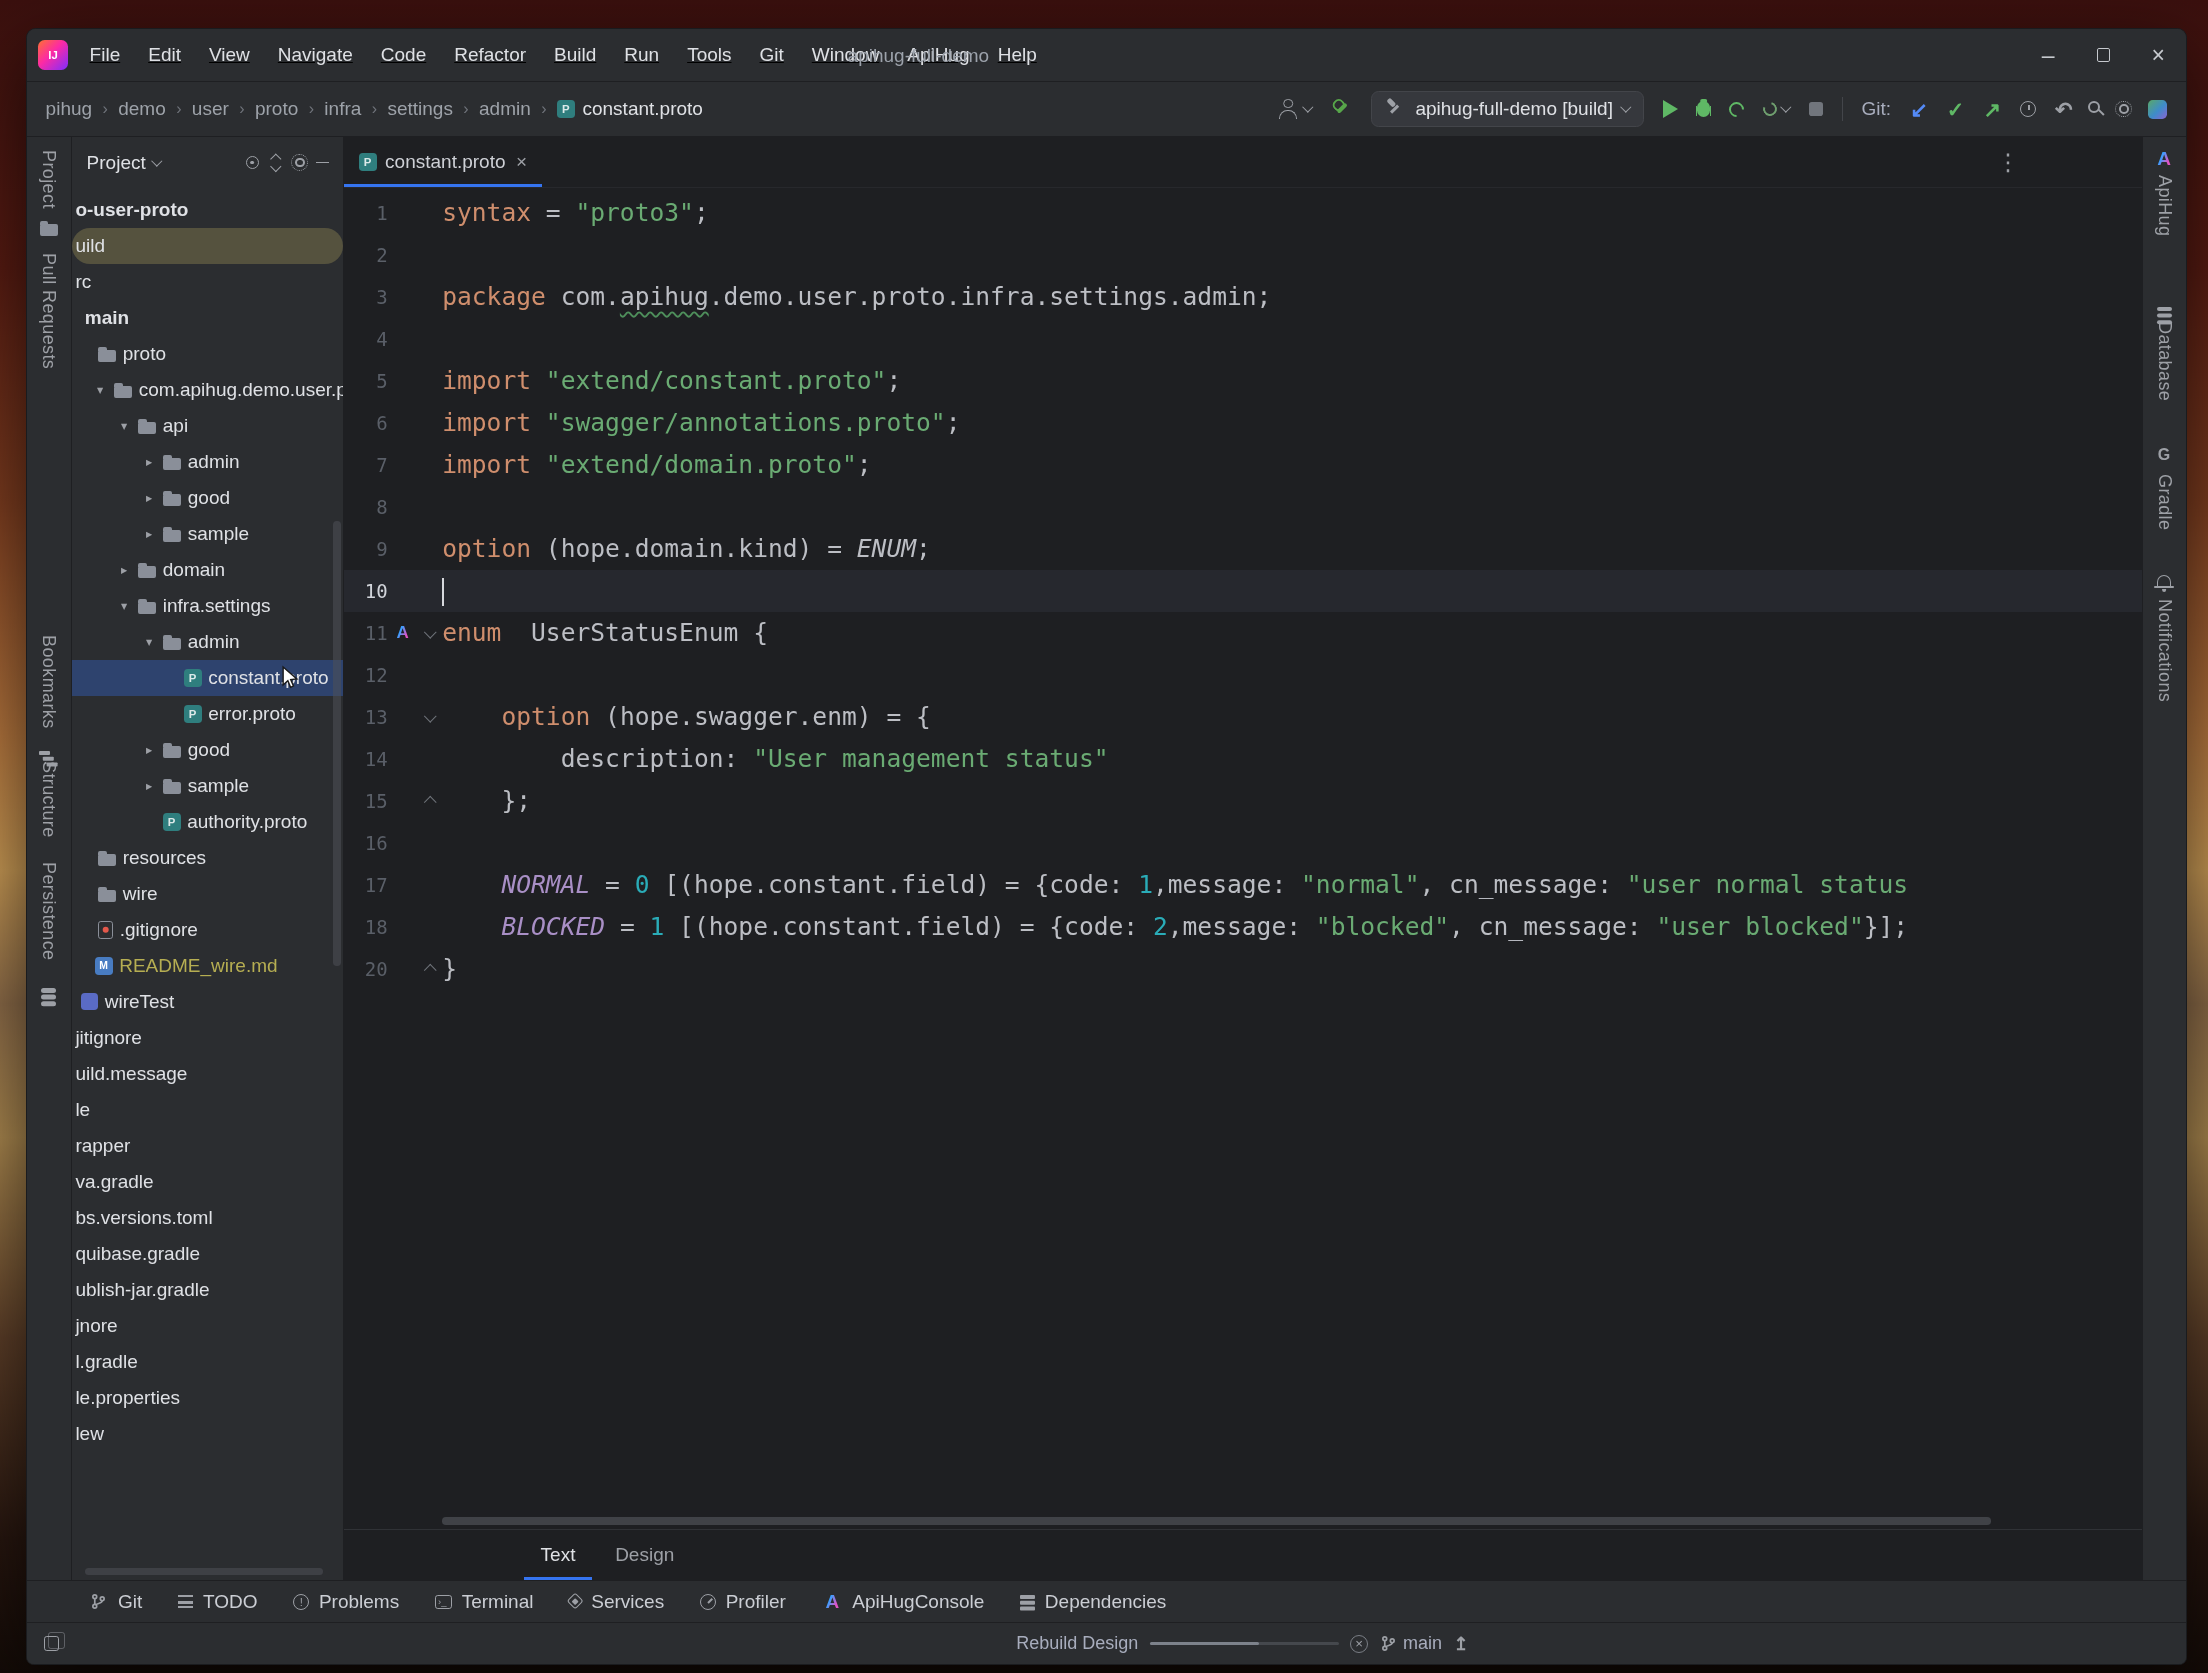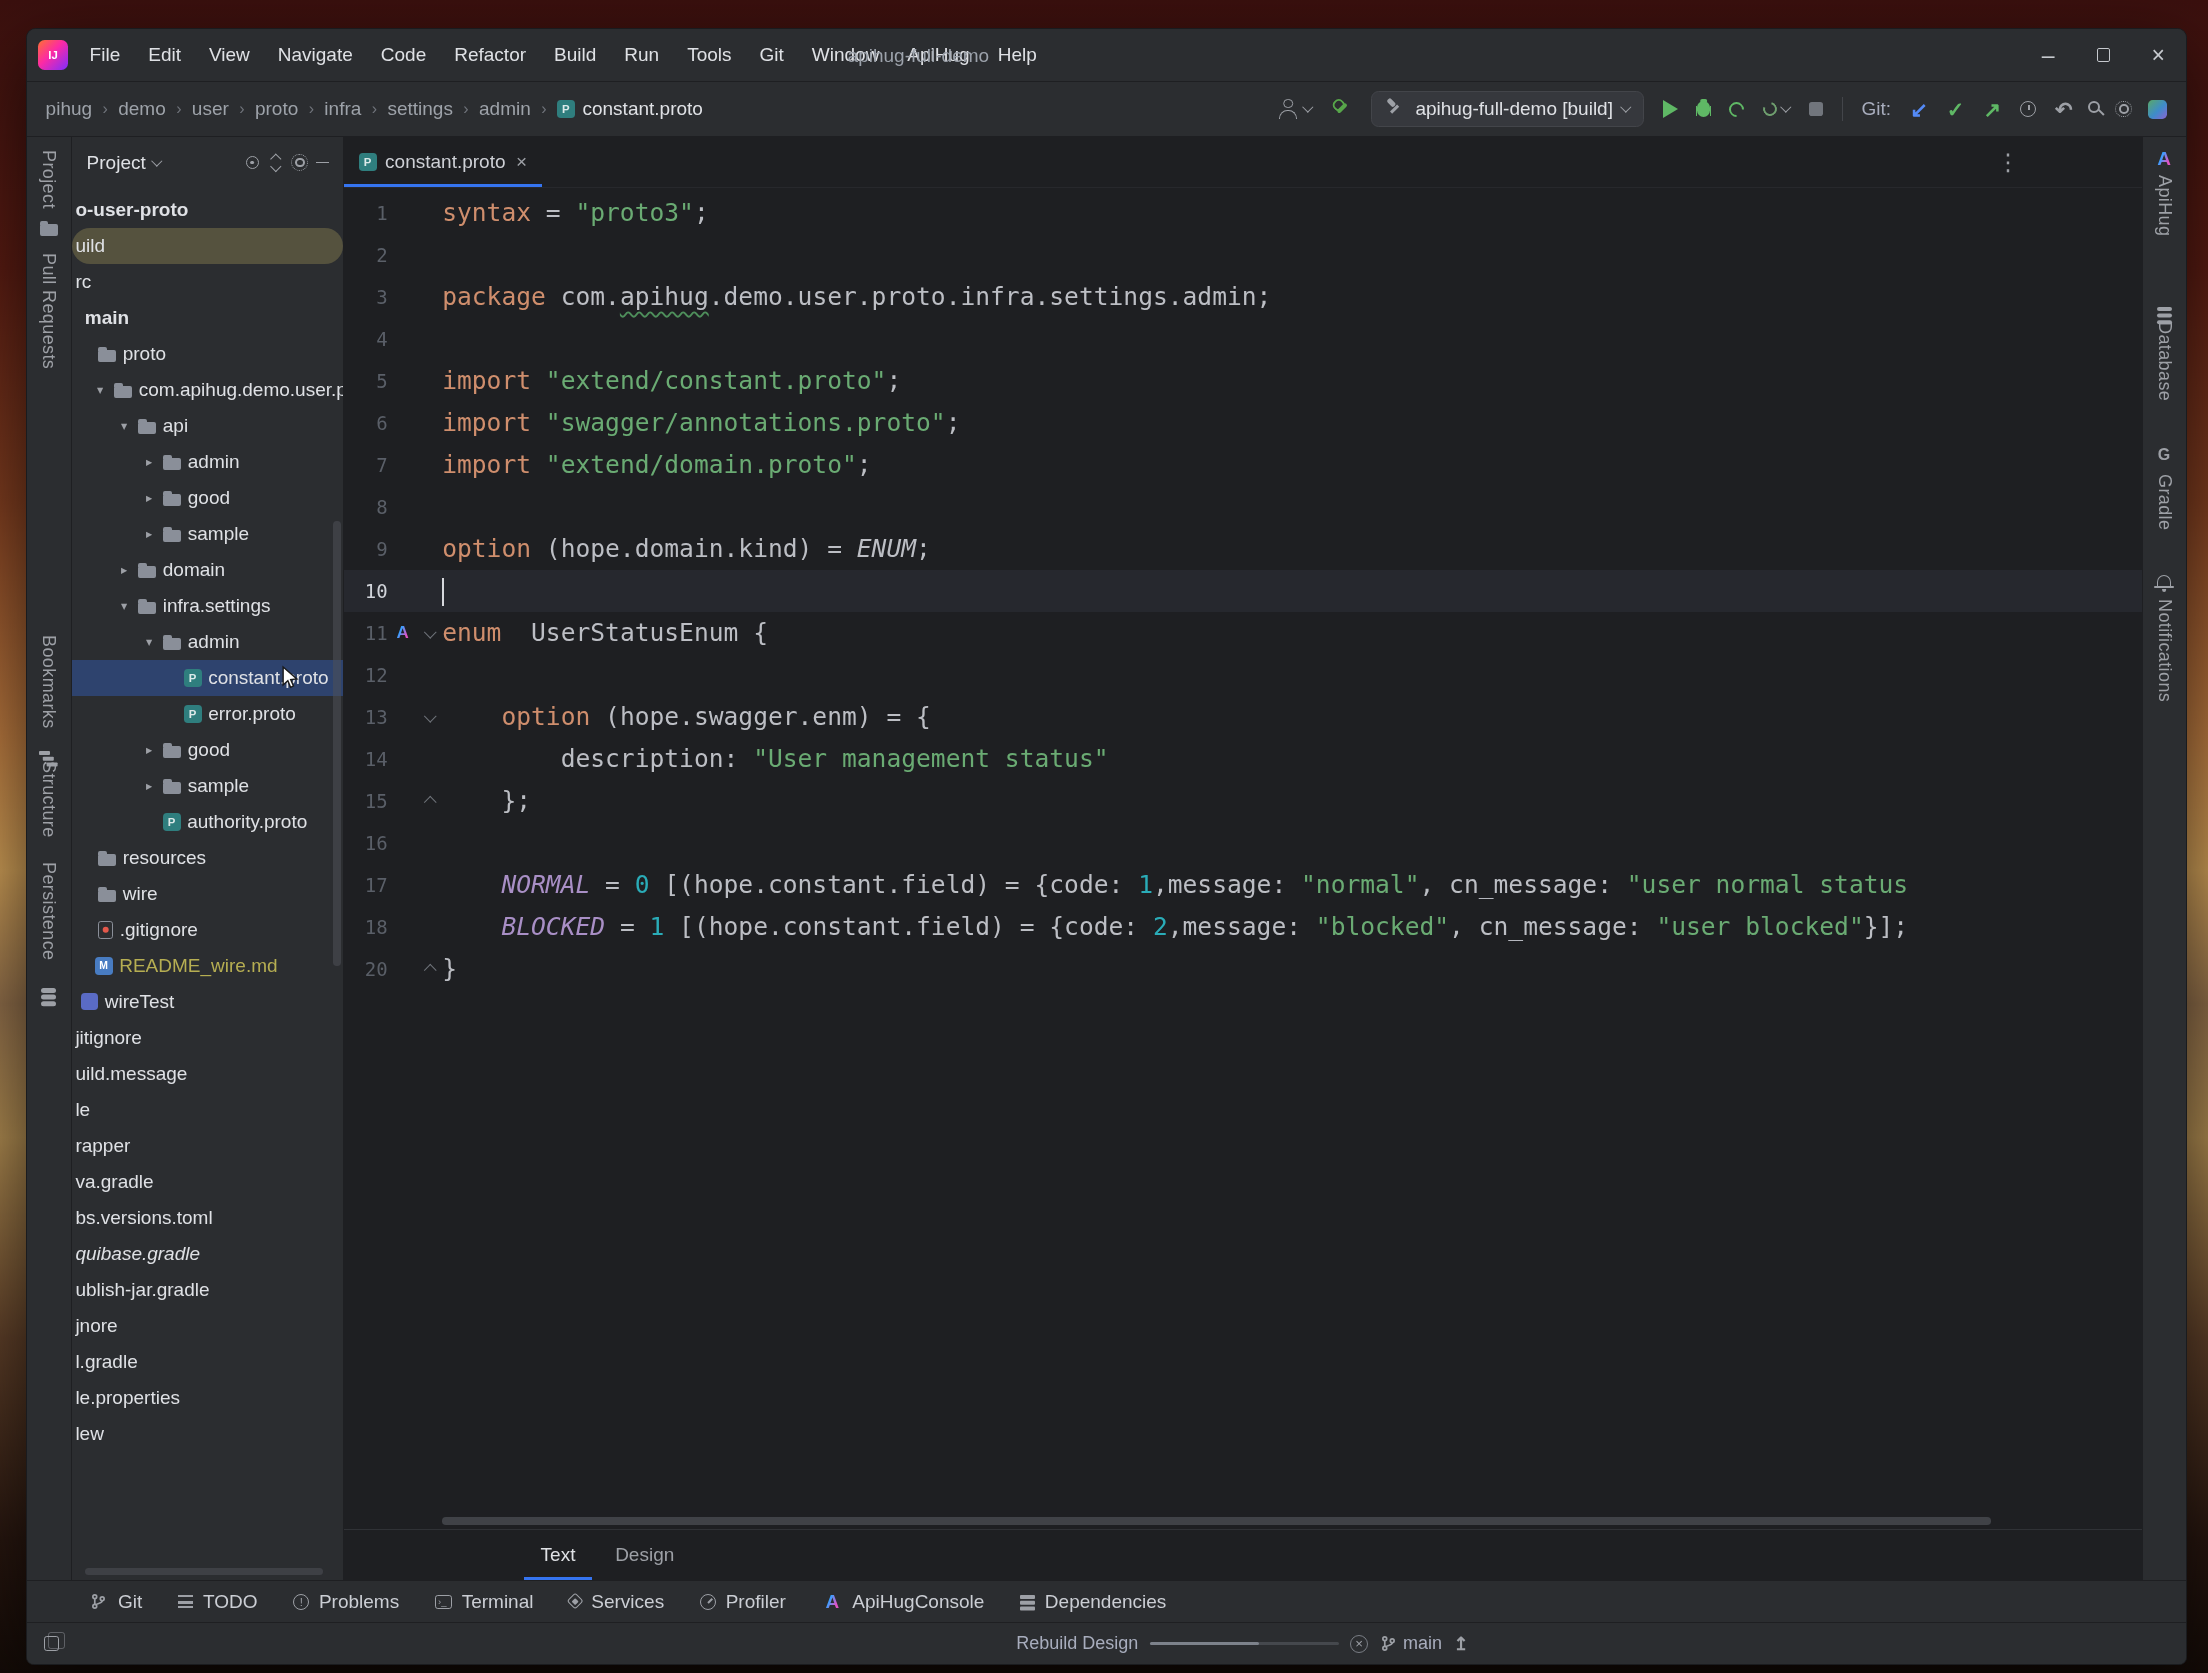--- a/index.html
+++ b/index.html
@@ -6,21 +6,21 @@
   html,body { width:2209px; height:1673px; overflow:hidden; }
   body {
     font-family:"Liberation Sans",sans-serif;
     background: linear-gradient(180deg,#3b100e 0%,#571b12 16%,#7c3c1f 30%,#b4763e 44%,#c99a55 52%,#8d6c49 60%,#ab884f 68%,#5c3e28 80%,#27160f 92%,#140b07 100%);
   }
   .window{position:absolute;left:25.6px;top:28px;width:2161px;height:1637px;background:#2B2D30;border:0.9px solid #1a1b1e;border-radius:9.5px 9.5px 7.6px 7.6px;overflow:hidden;box-shadow:0 23px 76px rgba(0,0,0,.65);display:flex;flex-direction:column;}
 
   
   .titlebar{height:53px;flex:none;display:flex;align-items:center;position:relative;background:#2B2D30;border-bottom:0.9px solid #1E1F22;padding-left:11.4px;}
   .applogo{width:30px;height:30px;border-radius:6.6px;background:linear-gradient(135deg,#FF6F32 0%,#FC2AA5 45%,#7E2DFF 100%);display:flex;align-items:center;justify-content:center;color:#fff;font-size:11.4px;font-weight:700;flex:none;}
-  .menubar{display:flex;height:100%;align-items:stretch;margin-left:7.6px;}
+  .menubar{display:flex;height:100%;align-items:stretch;margin-left:7.6px;text-decoration:underline;}
   .menu-item{padding:0 14px;display:flex;align-items:center;color:#DFE1E5;font-size:19px;}
   .wtitle{position:absolute;left:821px;top:0;height:53px;display:flex;align-items:center;color:#9CA2AB;font-size:19px;}
   .wctrls{margin-left:auto;display:flex;height:100%;}
   .wbtn{width:55px;display:flex;align-items:center;justify-content:center;color:#C6C9CE;font-size:23px;}
   .ic-max{width:13.2px;height:13.2px;border:1.9px solid #C6C9CE;border-radius:1.9px;}
 
   
   .toolbar{height:55px;flex:none;display:flex;align-items:center;gap:9.5px;padding:0 19px;background:#2B2D30;border-bottom:0.9px solid #1E1F22;}
   .crumbs{display:flex;align-items:center;gap:10.4px;font-size:19px;color:#9DA2A9;}
   .crumb{white-space:nowrap;}
@@ -382,21 +382,21 @@
           </div>
           <div class="trow" style="padding-left: 3.8px;">
             <span class="tlabel">rapper</span>
           </div>
           <div class="trow" style="padding-left: 3.8px;">
             <span class="tlabel">va.gradle</span>
           </div>
           <div class="trow" style="padding-left: 3.8px;">
             <span class="tlabel">bs.versions.toml</span>
           </div>
-          <div class="trow" style="padding-left: 3.8px; font-style: italic;">
+          <div class="trow" style="padding-left: 3.8px;">
             <span class="tlabel">quibase.gradle</span>
           </div>
           <div class="trow" style="padding-left: 3.8px;">
             <span class="tlabel">ublish-jar.gradle</span>
           </div>
           <div class="trow" style="padding-left: 3.8px;">
             <span class="tlabel">jnore</span>
           </div>
           <div class="trow" style="padding-left: 3.8px;">
             <span class="tlabel">l.gradle</span>

